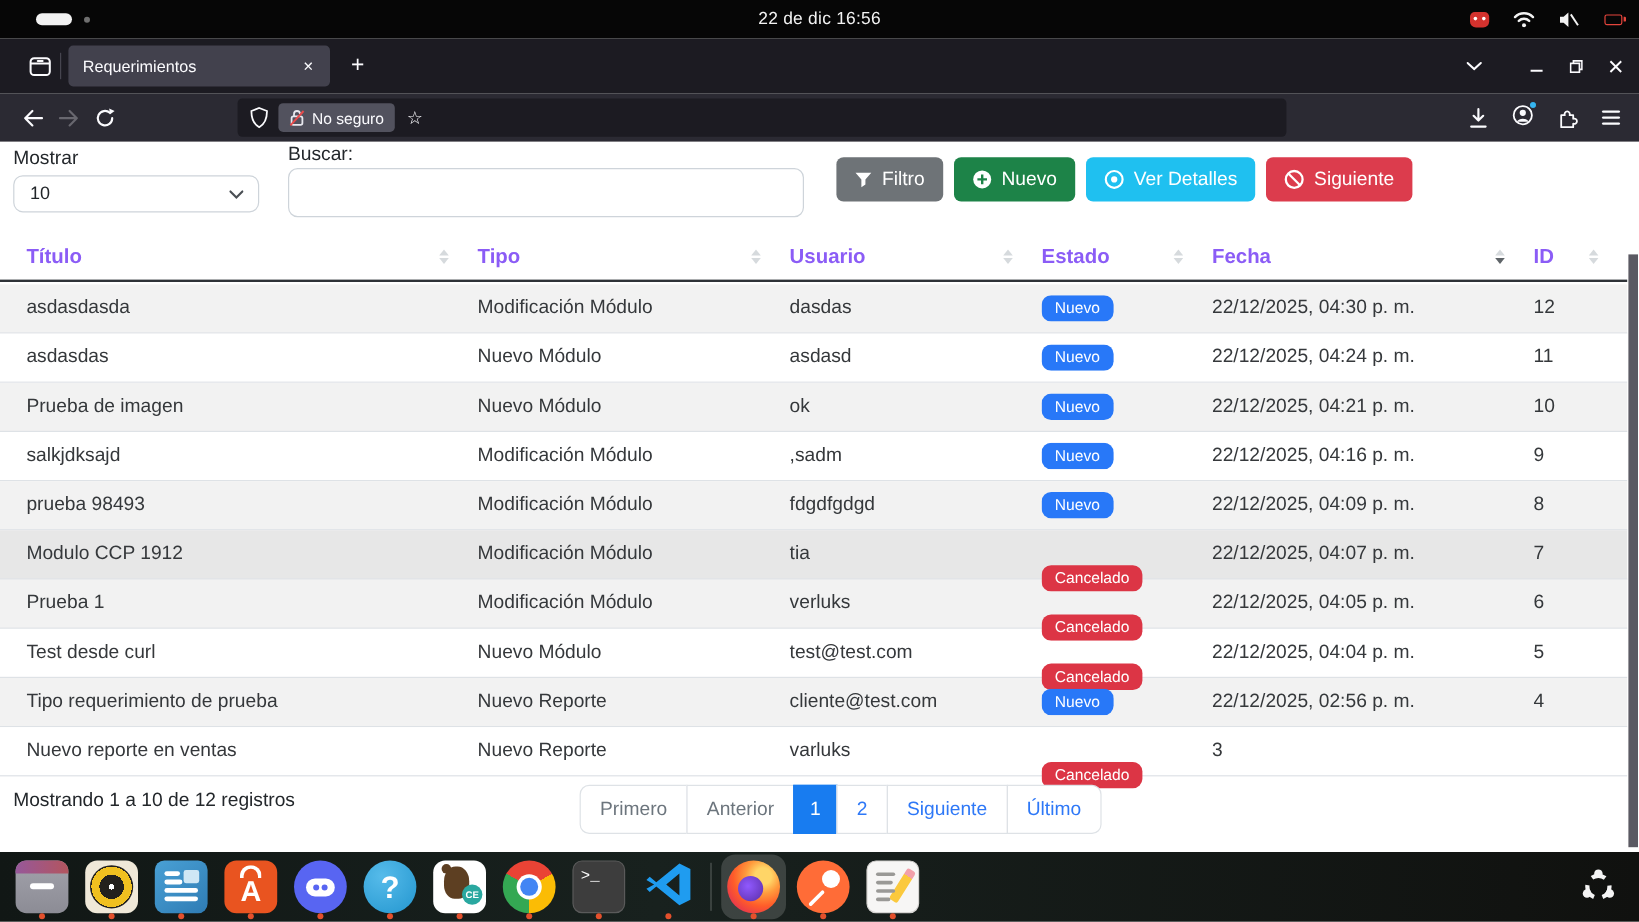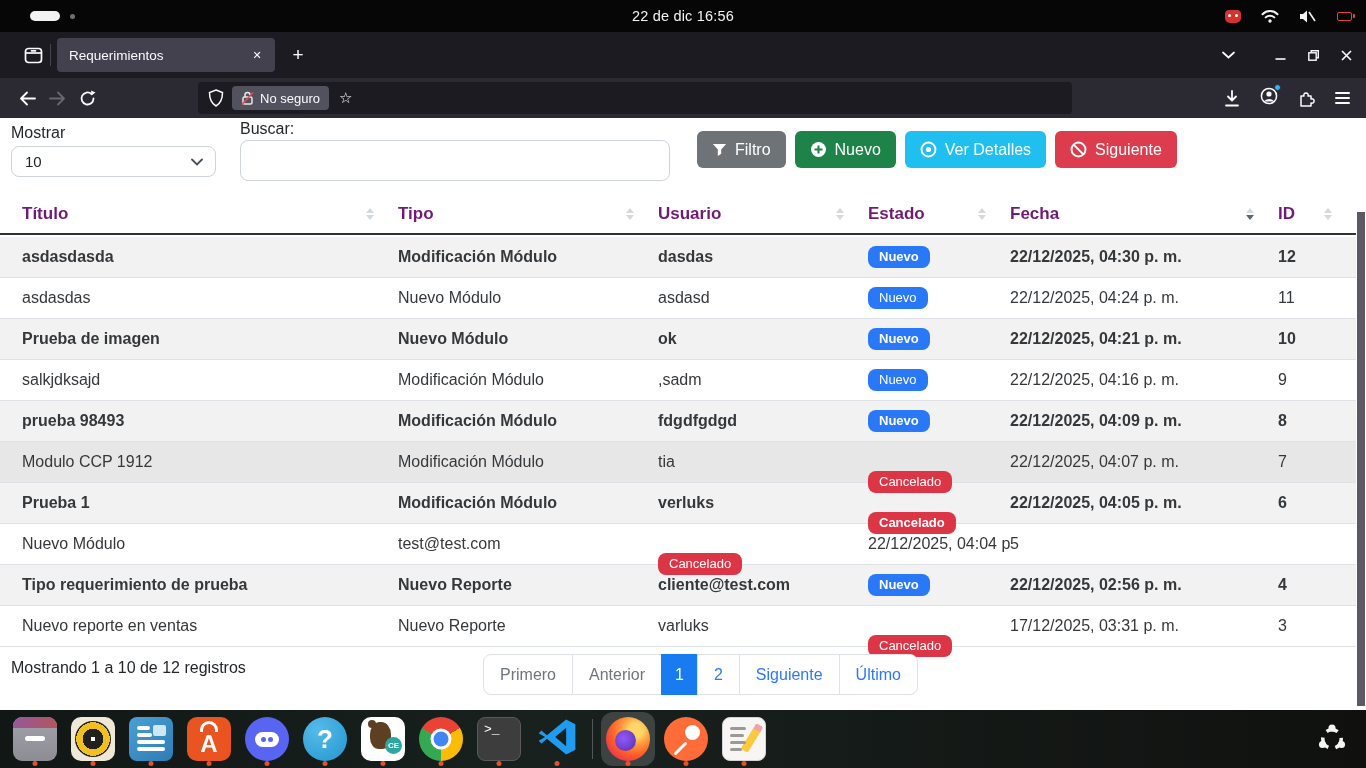--- a/index.html
+++ b/index.html
@@ -55,29 +55,29 @@
   .actions { position:absolute; left:697px; top:13px; display:flex; gap:9px; }
   .btn { height:37px; border:none; border-radius:6px; color:#fff; font-size:16px; display:flex; align-items:center; gap:8px; padding:0 15px; font-family:"Liberation Sans",sans-serif; cursor:default; }
   .btn-filtro { background:var(--btn-gray); }
   .btn-nuevo { background:var(--btn-green); }
   .btn-ver-detalles { background:var(--btn-cyan); }
   .btn-cancelar { background:var(--btn-red); }
 
   
   .grid-cols { display:grid; grid-template-columns:376px 260px 210px 142px 268px 1fr; padding-left:22px; align-items:center; }
   .thead { position:absolute; left:0; top:76px; width:1356px; height:41px; border-bottom:2px solid #2f3338; }
-  .th { display:flex; align-items:center; justify-content:space-between; padding-right:24px; font-size:17px; font-weight:bold; color:#701a75; }
+  .th { display:flex; align-items:center; justify-content:space-between; padding-right:24px; font-size:17px; font-weight:bold; color:#8b5cf6; }
   .sort { display:flex; flex-direction:column; gap:2px; }
   .sort i { display:block; width:0; height:0; border-left:4px solid transparent; border-right:4px solid transparent; }
   .sort .up { border-bottom:5px solid #d6dadd; }
   .sort .dn { border-top:5px solid #d6dadd; }
   .sort .dn.on { border-top-color:#5f6468; }
   .tbody { position:absolute; left:0; top:119px; width:1356px; }
   .trow { height:41px; border-bottom:1px solid #dee2e6; font-size:16px; color:#35383b; background:#fff; }
-  .trow.stripe { background:#f2f2f2;font-weight:bold; }
+  .trow.stripe { background:#f2f2f2; }
   .trow.selected { background:#e7e7e7; }
   .td { overflow:hidden; white-space:nowrap; }
   .badge { display:inline-block; font-size:13px; color:#fff; border-radius:8px; padding:4px 11px 5px; line-height:1; }
   .b-new { background:var(--badge-blue); }
   .b-cancel { background:var(--badge-red);margin-top:40px; }
 
   
   .foot-info { position:absolute; left:11px; top:541px; font-size:16px; color:#23272b; }
   .pagination { position:absolute; left:466px; top:536px; display:flex; }
   .pg { min-width:32px; height:41px; display:flex; align-items:center; justify-content:center; border:1px solid #dee2e6; margin-left:-1px; padding:0 16px; font-size:16px; background:#fff; }
@@ -392,40 +392,40 @@
         </div>
         <div class="trow grid-cols stripe">
           <div class="td td-titulo">Prueba 1</div>
           <div class="td td-tipo">Modificación Módulo</div>
           <div class="td td-usuario">verluks</div>
           <div class="td td-estado"><span class="badge b-cancel">Cancelado</span></div>
           <div class="td td-fecha">22/12/2025, 04:05 p. m.</div>
           <div class="td td-id">6</div>
         </div>
         <div class="trow grid-cols">
+          <div class="td td-titulo">Test desde curl</div>
           <div class="td td-tipo">Nuevo Módulo</div>
           <div class="td td-usuario">test@test.com</div>
           <div class="td td-estado"><span class="badge b-cancel">Cancelado</span></div>
           <div class="td td-fecha">22/12/2025, 04:04 p. m.</div>
           <div class="td td-id">5</div>
         </div>
         <div class="trow grid-cols stripe">
           <div class="td td-titulo">Tipo requerimiento de prueba</div>
           <div class="td td-tipo">Nuevo Reporte</div>
           <div class="td td-usuario">cliente@test.com</div>
           <div class="td td-estado"><span class="badge b-new">Nuevo</span></div>
           <div class="td td-fecha">22/12/2025, 02:56 p. m.</div>
           <div class="td td-id">4</div>
         </div>
         <div class="trow grid-cols">
           <div class="td td-titulo">Nuevo reporte en ventas</div>
           <div class="td td-tipo">Nuevo Reporte</div>
           <div class="td td-usuario">varluks</div>
           <div class="td td-estado"><span class="badge b-cancel">Cancelado</span></div>
-          <div class="td td-fecha">17/12/2025, 03:31 p. m.</div>
           <div class="td td-id">3</div>
         </div>
       </div>
 
     <div class="foot-info">Mostrando 1 a 10 de 12 registros</div>
     <div class="pagination" id="pagination">
         <div class="pg disabled">Primero</div>
         <div class="pg disabled">Anterior</div>
         <div class="pg active">1</div>
         <div class="pg link">2</div>

